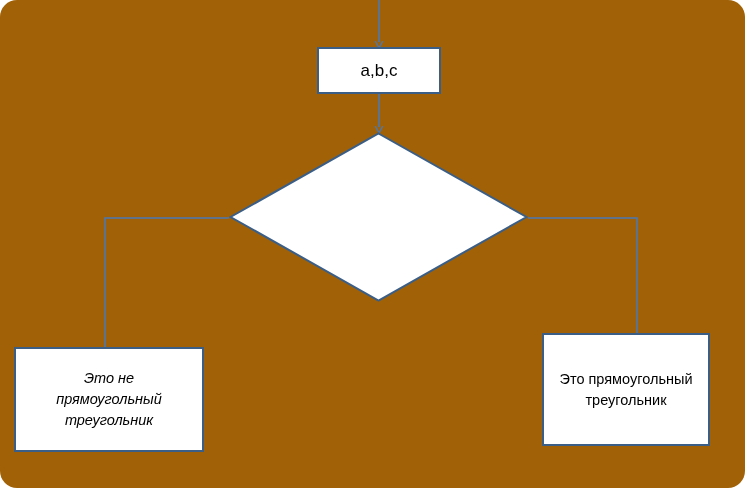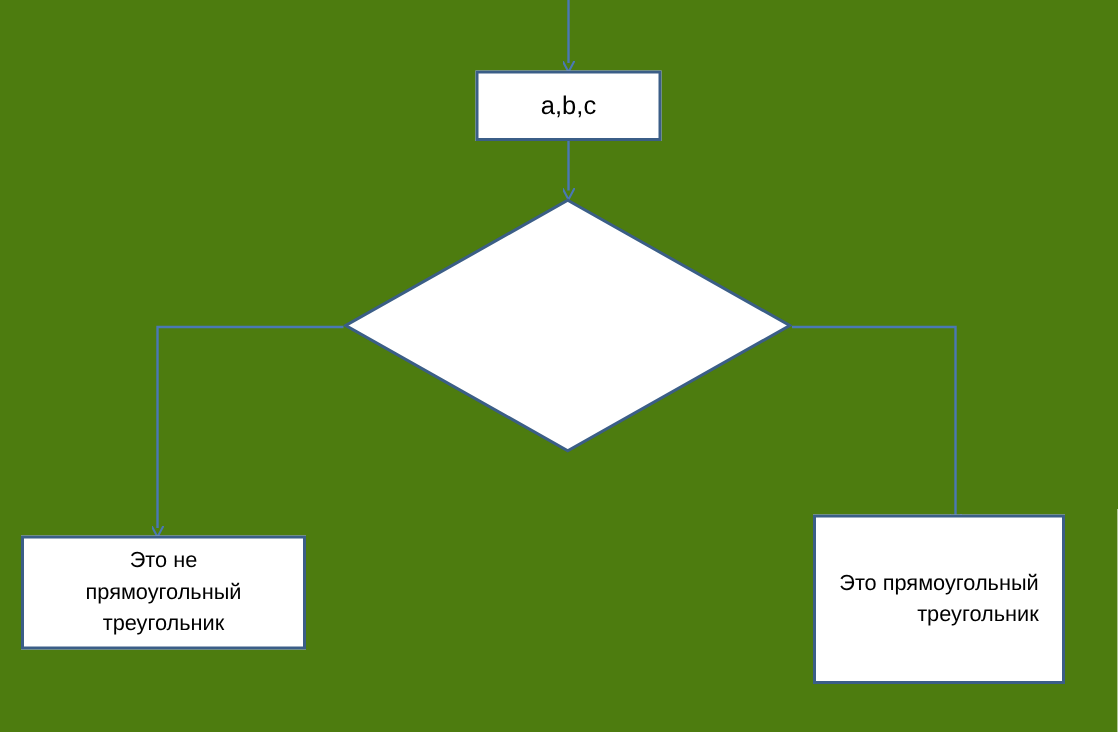--- a/index.html
+++ b/index.html
@@ -4,23 +4,24 @@
 <style>
   html, body {
     margin: 0;
     padding: 0;
     background: #ffffff;
   }
   #canvas {
     position: relative;
     width: 745px;
     height: 488px;
-    background: #4d7c0f;
+    background: #a16207;
     overflow: hidden;
     font-family: "Liberation Sans", "DejaVu Sans", sans-serif;
+    border-radius: 17px;
   }
   #connectors {
     position: absolute;
     left: 0;
     top: 0;
     width: 745px;
     height: 488px;
   }
   .node {
     position: absolute;
@@ -65,37 +66,37 @@
     position: absolute;
     left: 0;
     top: 0;
     width: 299px;
     height: 170px;
     z-index: 1;
   }
   
   #node-result-false {
     left: 14px;
-    top: 357px;
+    top: 347px;
     width: 190px;
-    height: 76px;
+    height: 105px;
     font-size: 14.5px;
     line-height: 21px;
     white-space: pre-line;
+    font-style: italic;
   }
   
   #node-result-true {
     left: 542px;
-    top: 343px;
+    top: 333px;
     width: 168px;
     height: 113px;
     font-size: 14.5px;
     line-height: 21px;
     white-space: pre-line;
-    text-align: right;
   }
 </style>
 </head>
 <body>
 
 <div id="canvas">
 
   <svg id="connectors" viewBox="0 0 745 488" xmlns="http://www.w3.org/2000/svg">
     <defs>
       <marker id="arrowhead" markerWidth="9" markerHeight="8" refX="1.5" refY="4" orient="auto" markerUnits="userSpaceOnUse">

